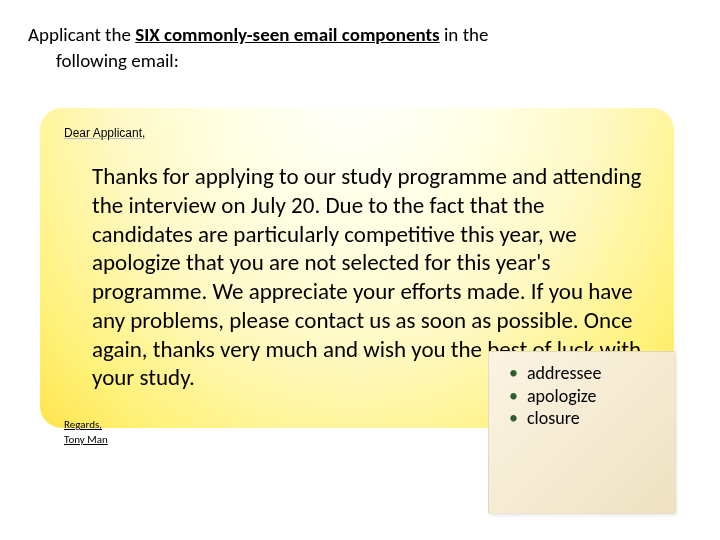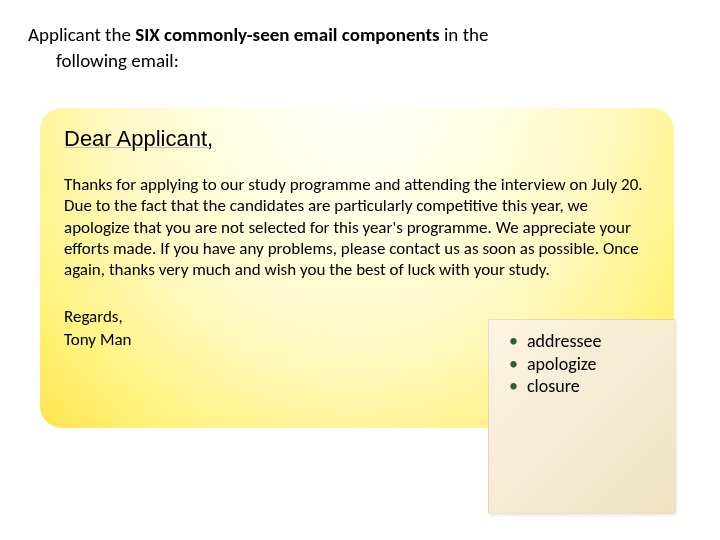--- a/index.html
+++ b/index.html
@@ -15,62 +15,64 @@
   .instruction {
     position: absolute;
     top: 22px;
     left: 28px;
     right: 60px;
     font-size: 19px;
     line-height: 1.35;
     color: #000;
   }
   .instruction .lead { }
-  .instruction .bold { font-weight: 700; }
+  .instruction .bold { font-weight: 700; text-decoration: underline; }
   .instruction .tail { }
   .instruction .line2 { display: block; padding-left: 28px; }
   .emailbox {
     position: absolute;
     top: 108px;
     left: 40px;
     width: 634px;
     height: 320px;
     border-radius: 22px;
     background: radial-gradient(ellipse at 50% -10%, #ffffff 0%, #ffffe4 30%, #fff9c4 55%, #fff176 85%, #ffe34d 100%);
     padding: 18px 24px 20px 24px;
     box-sizing: border-box;
   }
   .salutation {
     font-family: Arial, sans-serif;
-    font-size: 22px;
+    font-size: 12px;
     color: #000;
     margin-bottom: 22px;
     text-decoration: underline;
     text-decoration-color: #bdbdbd;
     text-decoration-thickness: 1px;
   }
   .bodytext {
     font-family: Calibri, Arial, sans-serif;
-    font-size: 17px;
+    font-size: 23px;
     line-height: 1.25;
     color: #000;
     margin-bottom: 26px;
+    margin-left: 28px;
   }
   .closing {
     font-family: Calibri, Arial, sans-serif;
-    font-size: 17px;
+    font-size: 11px;
     line-height: 1.35;
     color: #000;
+    text-decoration: underline;
   }
   .notecard {
     position: absolute;
     right: 44px;
     bottom: 26px;
     width: 188px;
-    height: 195px;
+    height: 163px;
     background: linear-gradient(135deg, #fbf4e4 0%, #f7edd6 40%, #efe2c2 100%);
     border: 1px solid rgba(0,0,0,0.06);
     border-radius: 2px;
     box-shadow: 1px 2px 3px rgba(0,0,0,0.08);
     padding: 10px 10px 10px 20px;
     box-sizing: border-box;
     background-image:
       linear-gradient(135deg, #fbf4e4 0%, #f7edd6 40%, #efe2c2 100%),
       linear-gradient(90deg, rgba(160,130,80,0.25) 1px, transparent 1px);
     background-size: 100% 100%, 4px 100%;

